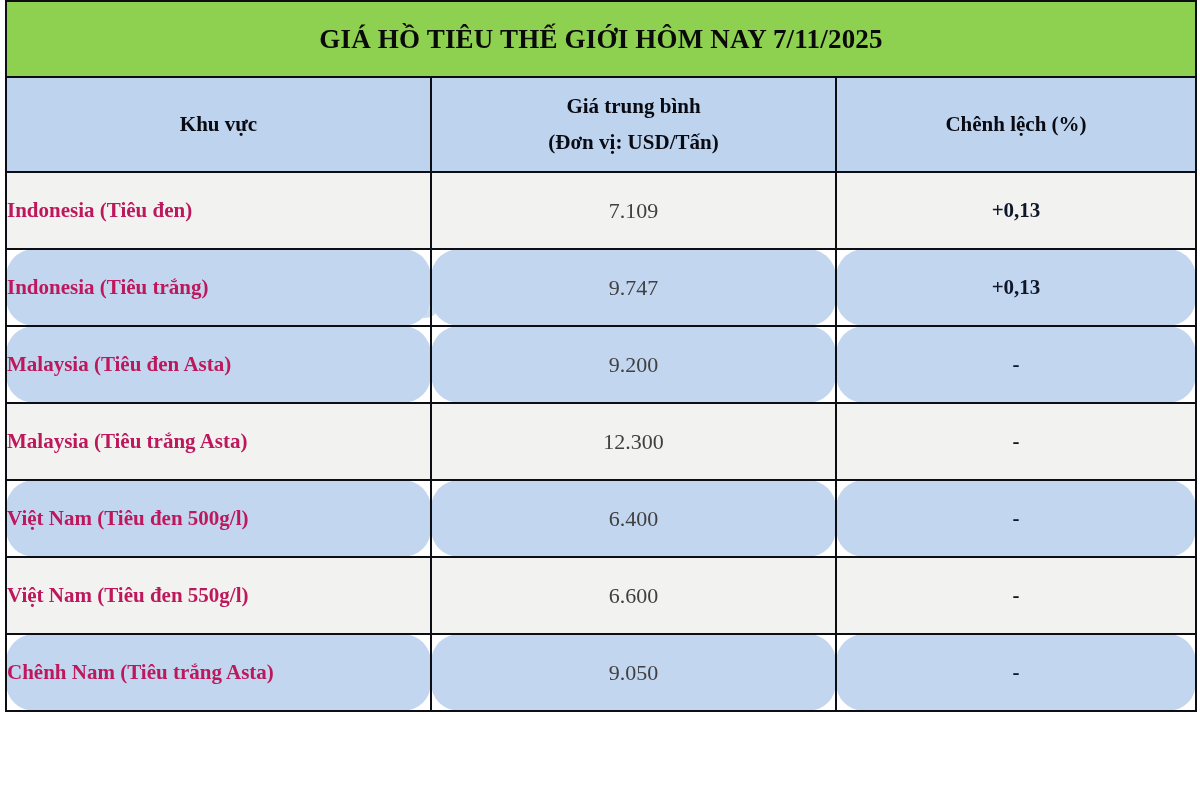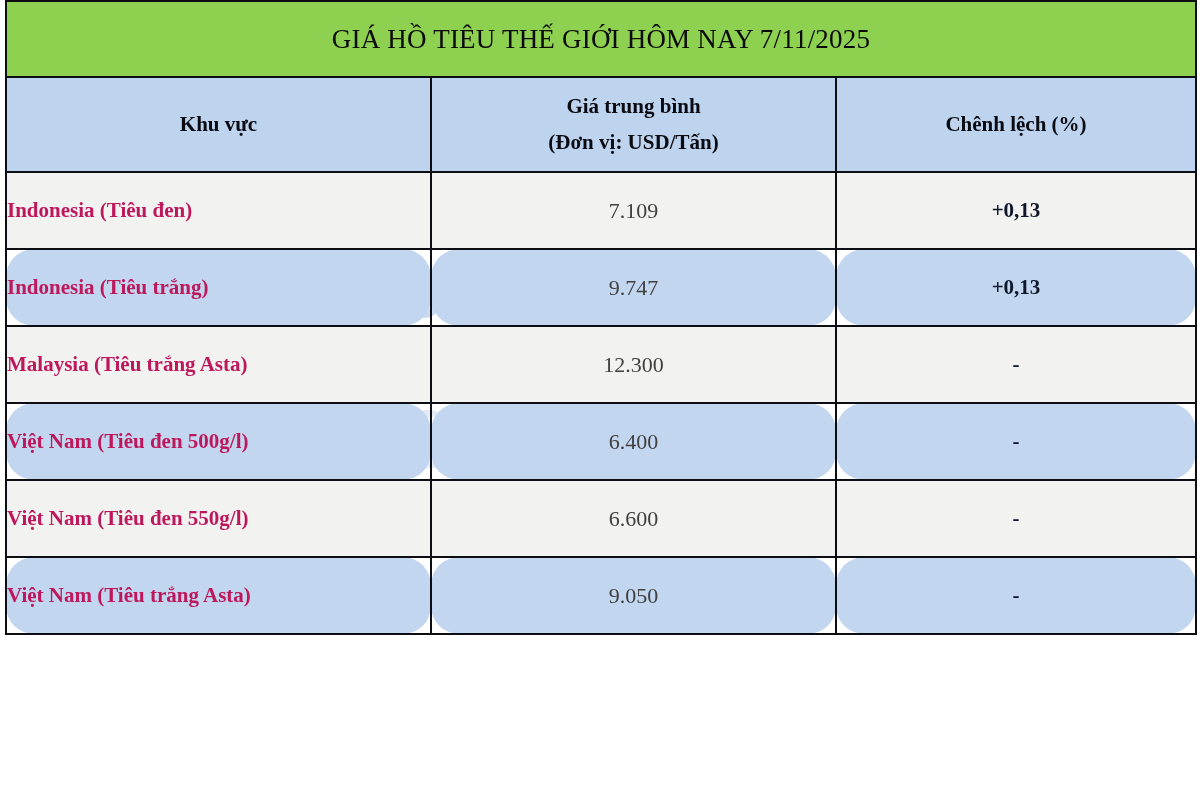--- a/index.html
+++ b/index.html
@@ -89,21 +89,21 @@
   col.c-change { width: 360px; }
 
   
   .title-cell {
     background: #8ed04f;
     height: 74px;
     text-align: center;
     vertical-align: middle;
     color: #0a0a0a;
     font-size: 27px;
-    font-weight: normal;
+    font-weight: bold;
     letter-spacing: 0.2px;
     font-family: "Liberation Serif", "DejaVu Serif", serif;
     padding: 0 10px;
   }
 
   
   .hdr-cell {
     background: #bdd3ee;
     height: 93px;
     text-align: center;
@@ -187,36 +187,41 @@
       <tr class="data-row row-light">
         <td class="cell-region">Indonesia (Tiêu đen)</td>
         <td class="cell-price">7.109</td>
         <td class="cell-change">+0,13</td>
       </tr>
       <tr class="data-row row-blue">
         <td class="cell-region">Indonesia (Tiêu trắng)</td>
         <td class="cell-price">9.747</td>
         <td class="cell-change">+0,13</td>
       </tr>
+      <tr class="data-row row-blue">
+        <td class="cell-region">Malaysia (Tiêu đen Asta)</td>
+        <td class="cell-price">9.200</td>
+        <td class="cell-change neutral">-</td>
+      </tr>
       <tr class="data-row row-light">
         <td class="cell-region">Malaysia (Tiêu trắng Asta)</td>
         <td class="cell-price">12.300</td>
         <td class="cell-change neutral">-</td>
       </tr>
       <tr class="data-row row-blue">
         <td class="cell-region">Việt Nam (Tiêu đen 500g/l)</td>
         <td class="cell-price">6.400</td>
         <td class="cell-change neutral">-</td>
       </tr>
       <tr class="data-row row-light">
         <td class="cell-region">Việt Nam (Tiêu đen 550g/l)</td>
         <td class="cell-price">6.600</td>
         <td class="cell-change neutral">-</td>
       </tr>
       <tr class="data-row row-blue">
-        <td class="cell-region">Việt Nam (Tiêu trắng Asta)</td>
+        <td class="cell-region">Chênh Nam (Tiêu trắng Asta)</td>
         <td class="cell-price">9.050</td>
         <td class="cell-change neutral">-</td>
       </tr>
     </tbody>
   </table>
 
 </div>
 
 </body></html>

